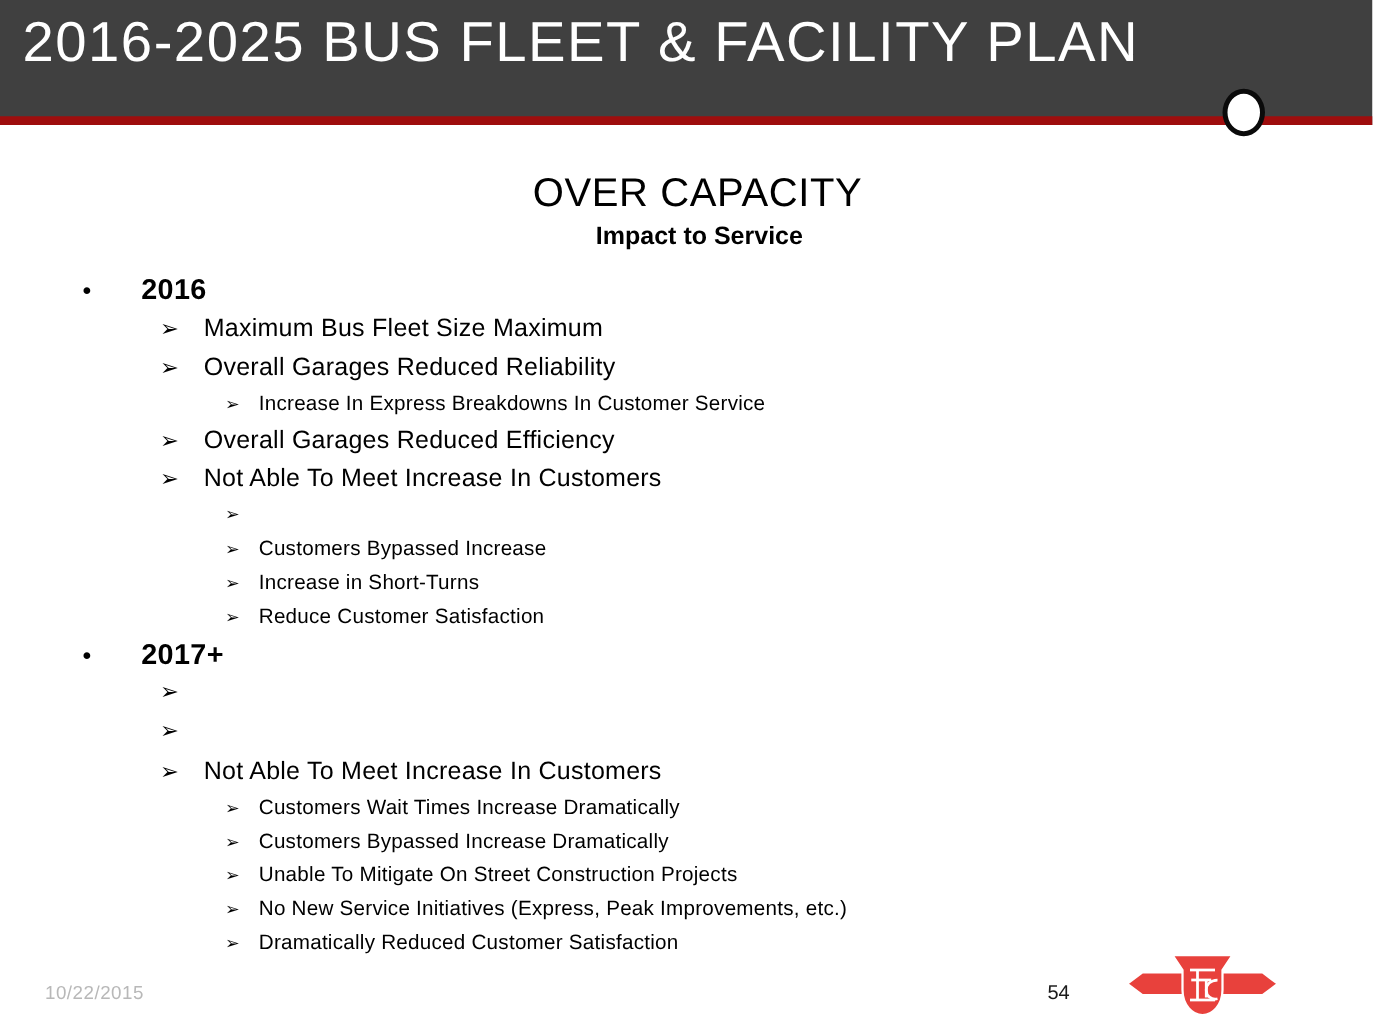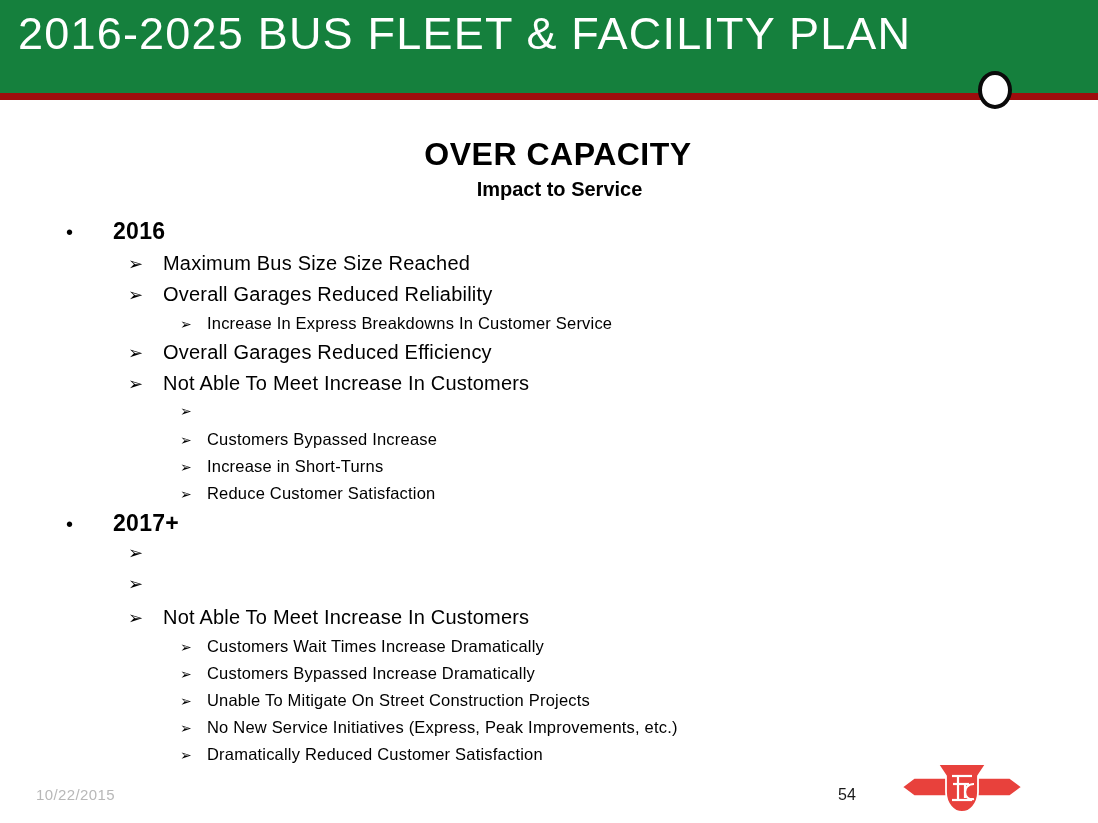--- a/index.html
+++ b/index.html
@@ -16,21 +16,21 @@
     position: relative;
   }
 
   
   .slide-header {
     position: absolute;
     left: 0;
     top: 0;
     width: 1098px;
     height: 100px;
-    background: #15803d;
+    background: #404040;
     border-bottom: 7px solid #9E0D0D;
     box-sizing: border-box;
     overflow: visible;
   }
   .slide-header-title {
     position: absolute;
     left: 18px;
     top: 6px;
     font-size: 45px;
     font-weight: 400;
@@ -63,21 +63,21 @@
 
   .title-block {
     position: absolute;
     left: 0;
     top: 35px;
     width: 1098px;
     text-align: center;
   }
   .deck-title {
     font-size: 32px;
-    font-weight: bold;
+    font-weight: normal;
     letter-spacing: 0.5px;
     line-height: 38px;
     color: #000000;
     margin-left: 18px;
   }
   .deck-subtitle {
     font-size: 20px;
     font-weight: bold;
     line-height: 26px;
     margin-top: 3px;
@@ -193,21 +193,21 @@
     <div class="deck-subtitle">Impact to Service</div>
   </div>
 
   <div class="content-list" id="content-list">
       <div class="bullet-row lvl1">
         <span class="bullet-mark">•</span>
         <span class="bullet-text">2016</span>
       </div>
       <div class="bullet-row lvl2">
         <span class="bullet-mark">➢</span>
-        <span class="bullet-text">Maximum Bus Size Size Reached</span>
+        <span class="bullet-text">Maximum Bus Fleet Size Maximum</span>
       </div>
       <div class="bullet-row lvl2">
         <span class="bullet-mark">➢</span>
         <span class="bullet-text">Overall Garages Reduced Reliability</span>
       </div>
       <div class="bullet-row lvl3">
         <span class="bullet-mark">➢</span>
         <span class="bullet-text">Increase In Express Breakdowns In Customer Service</span>
       </div>
       <div class="bullet-row lvl2">

